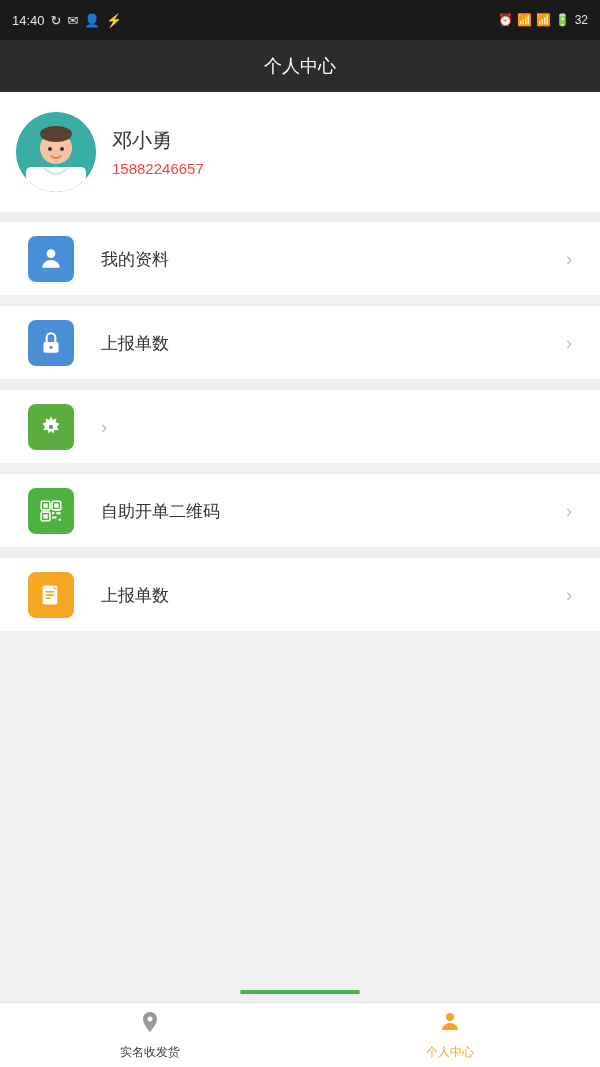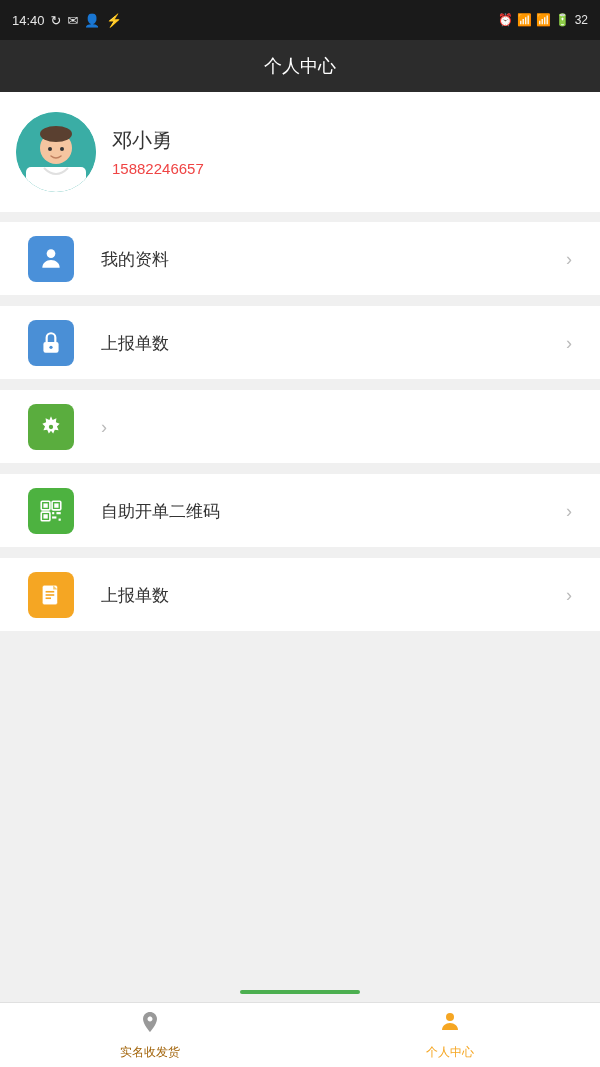--- a/index.html
+++ b/index.html
@@ -141,21 +141,21 @@
       flex-shrink: 0;
     }
     .nav-item {
       flex: 1;
       display: flex;
       flex-direction: column;
       align-items: center;
       justify-content: center;
       gap: 4px;
       cursor: pointer;
-      color: #a16207;
+      color: #404040;
       font-size: 12px;
     }
     .nav-item.active { color: #f5a623; }
     .nav-icon { font-size: 22px; }
 
     
     .icon-svg { width: 26px; height: 26px; fill: white; }
 
     
     .avatar-svg { width: 80px; height: 80px; }

